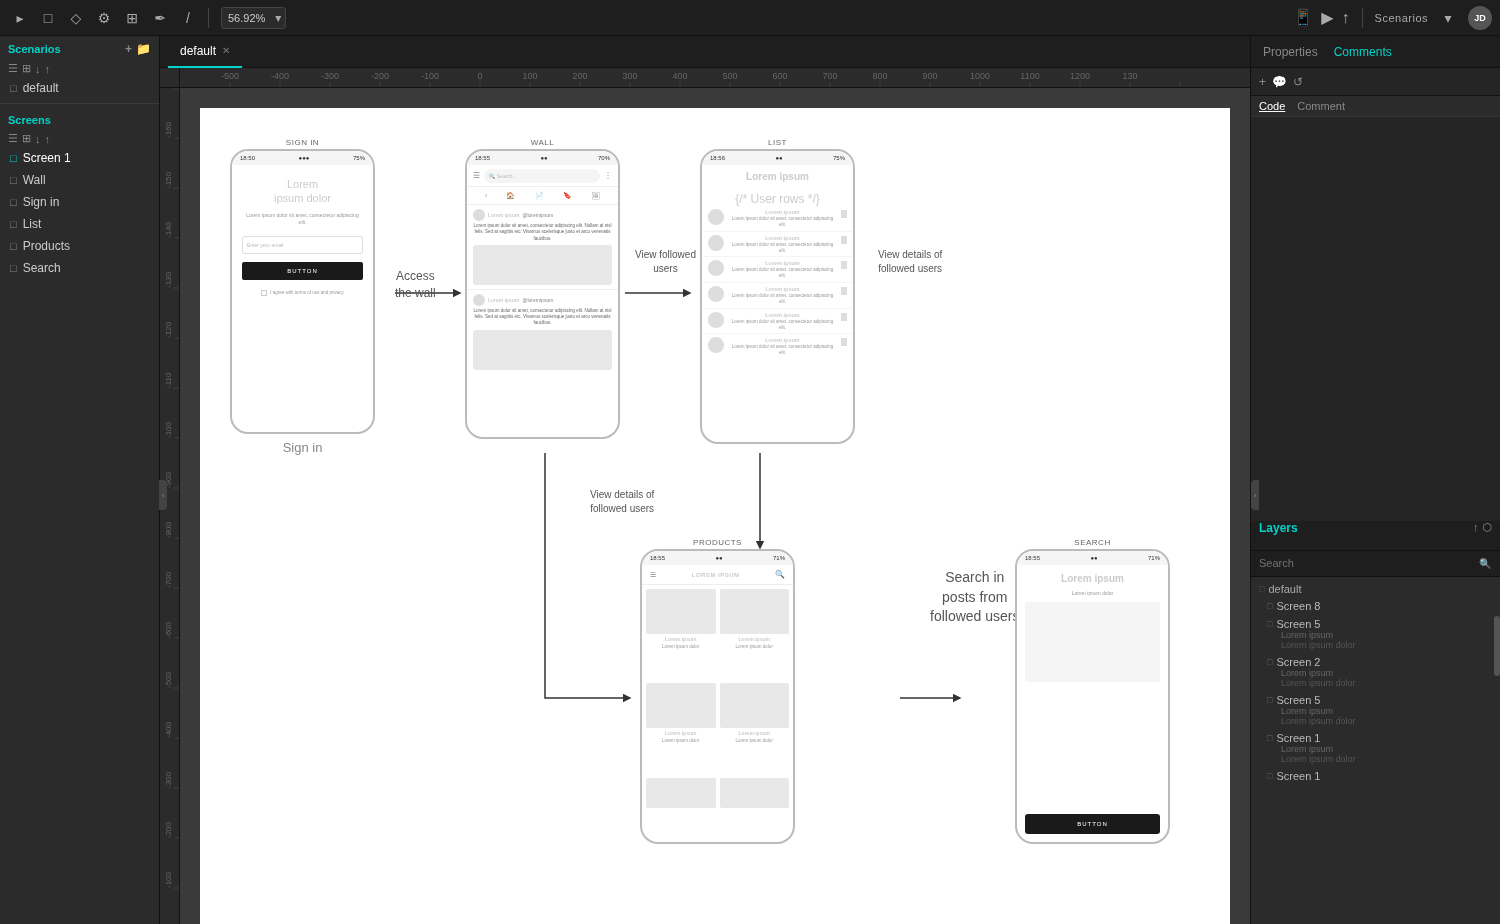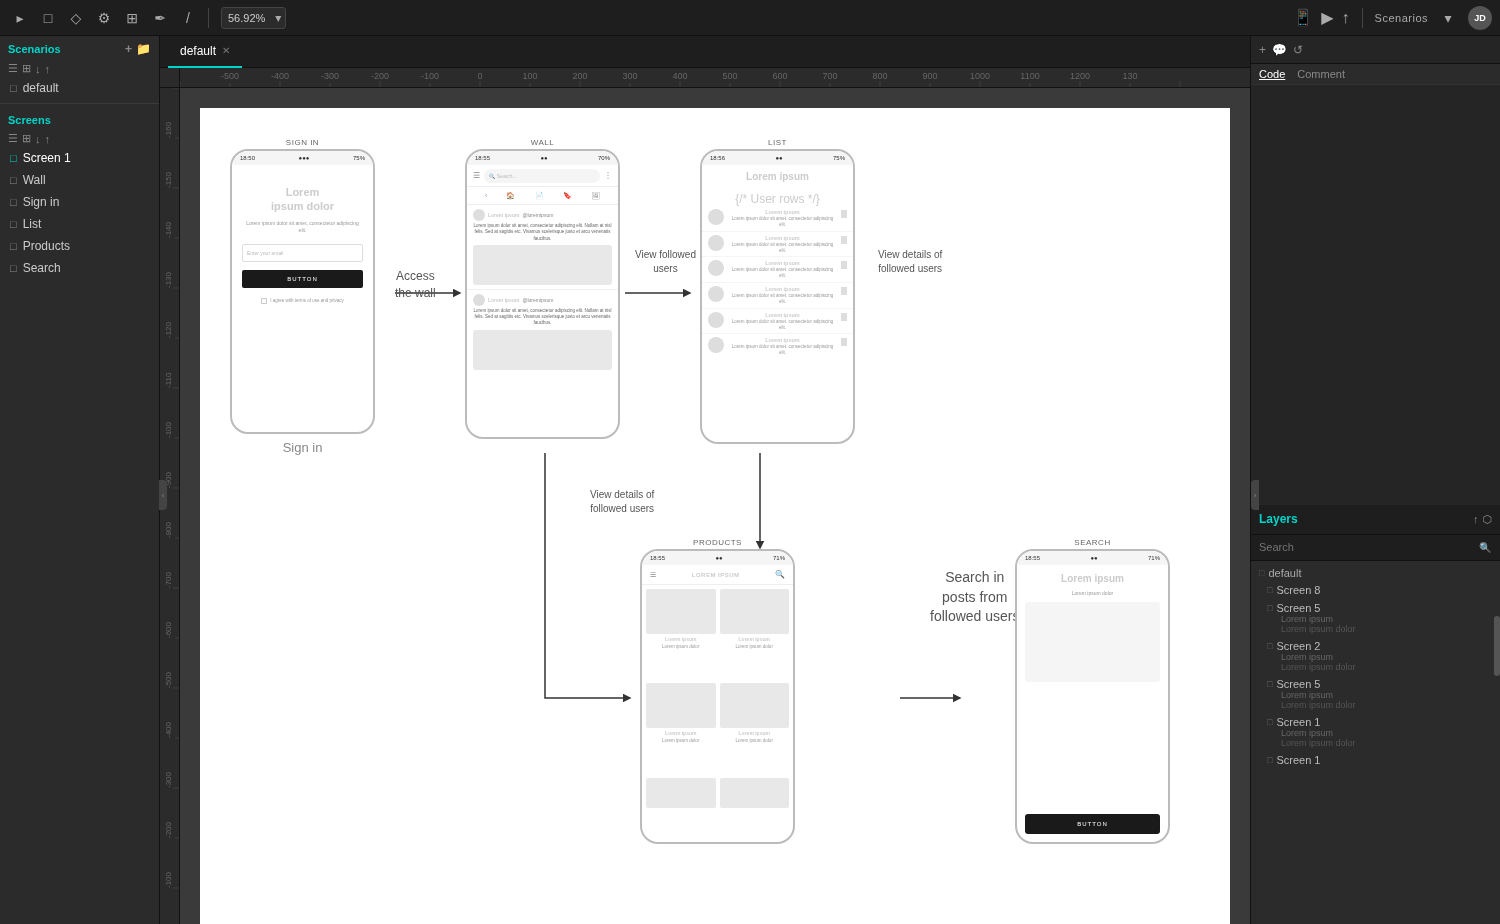--- a/index.html
+++ b/index.html
@@ -223,21 +223,21 @@
       overflow: hidden;
       display: flex;
       flex-direction: column;
     }
 
     .layers-header {
       height: 30px;
       background: #1e1e1e;
       border-bottom: 1px solid #111;
       display: flex;
-      align-items: center;
+      align-items: flex-start;
       padding: 0 8px;
       justify-content: space-between;
       gap: 12px;
     }
     .layers-title {
       font-size: 12px;
       color: #00d4c8;
       font-weight: 600;
     }
 
@@ -551,21 +551,21 @@
             <div class="screen-label-top">SIGN IN</div>
             <div style="width:145px; height:285px; border:2px solid #bbb; border-radius:18px; background:white; overflow:hidden; display:flex; flex-direction:column;">
 
               <div style="height:14px; background:#f5f5f5; display:flex; align-items:center; justify-content:space-between; padding:0 8px; font-size:6px; color:#333; flex-shrink:0;">
                 <span>18:50</span>
                   <span>●●●</span>
                   <span>75%</span>
               </div>
 
               <div style="flex:1; padding:12px 10px; display:flex; flex-direction:column; align-items:center; gap:6px;">
-                <div style="font-size:11px; font-weight:700; text-align:center; line-height:1.3; margin-top:8px;">Lorem<br>ipsum dolor</div>
+                <div style="font-size:11px; font-weight:400; text-align:center; line-height:1.3; margin-top:0;">Lorem<br>ipsum dolor</div>
                 <div style="font-size:5px; color:#999; text-align:center; line-height:1.4;">Lorem ipsum dolor sit amet, consectetur adipiscing elit.</div>
                 <div style="width:100%; height:18px; border:1px solid #ddd; border-radius:2px; margin-top:4px; display:flex; align-items:center; padding:0 4px;">
                   <span style="font-size:5px; color:#bbb;">Enter your email</span>
                 </div>
                 <div style="width:100%; height:18px; background:#1a1a1a; border-radius:2px; display:flex; align-items:center; justify-content:center; margin-top:2px;">
                   <span style="font-size:6px; color:white; letter-spacing:1px;">BUTTON</span>
                 </div>
                 <div style="display:flex; align-items:center; gap:3px; margin-top:4px;">
                   <div style="width:6px; height:6px; border:1px solid #ccc;"></div>
                   <span style="font-size:4.5px; color:#999;">I agree with terms of use and privacy</span>
@@ -785,20 +785,24 @@
             </div>
           </div>
 
         </div>
       </div>
     </div>
   </div>
 
   <div class="right-sidebar" style="position:relative;">
 
+    <div class="right-sidebar-top">
+      <span class="right-sidebar-tab">Properties</span>
+      <span class="right-sidebar-tab active accent">Comments</span>
+    </div>
 
     <div class="right-sidebar-toolbar">
       <span class="rs-icon">+</span>
       <span class="rs-icon">💬</span>
       <span class="rs-icon">↺</span>
     </div>
 
     <div class="code-comment-tabs">
       <span class="cc-tab active">Code</span>
       <span class="cc-tab">Comment</span>

